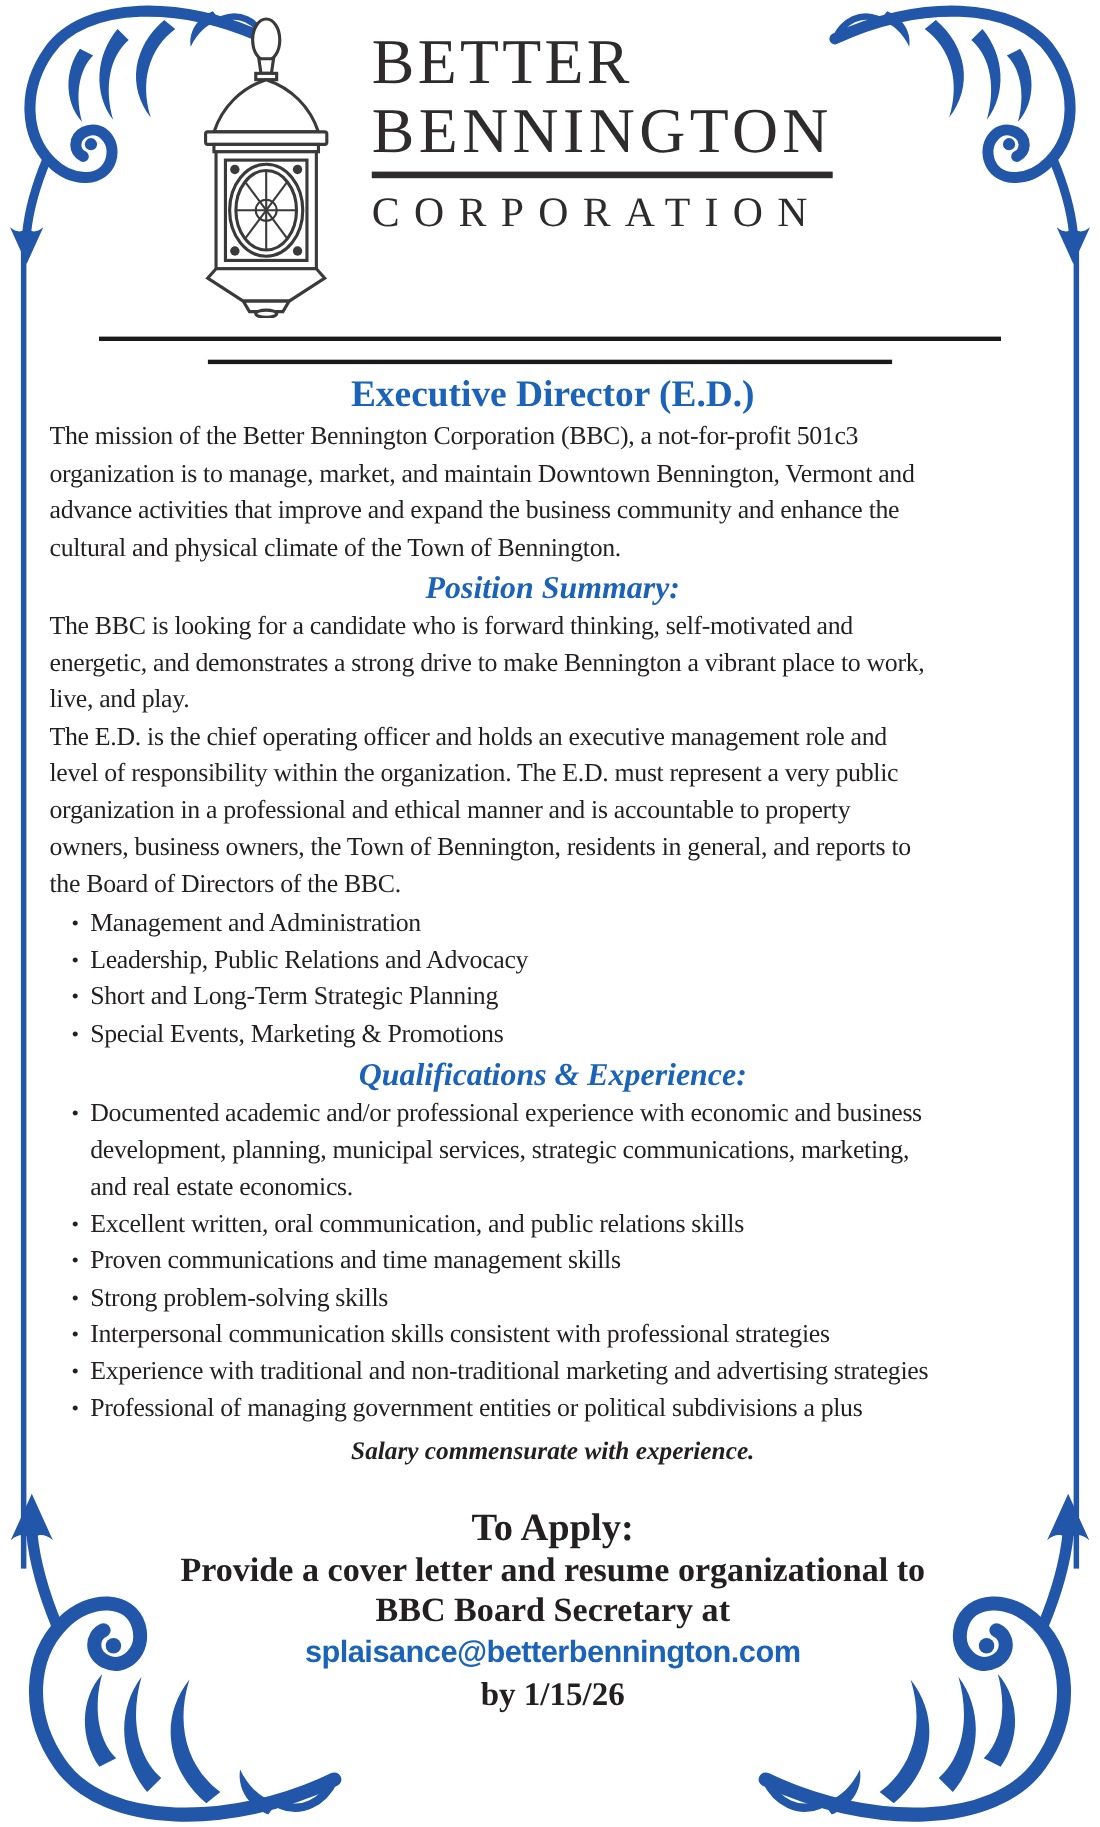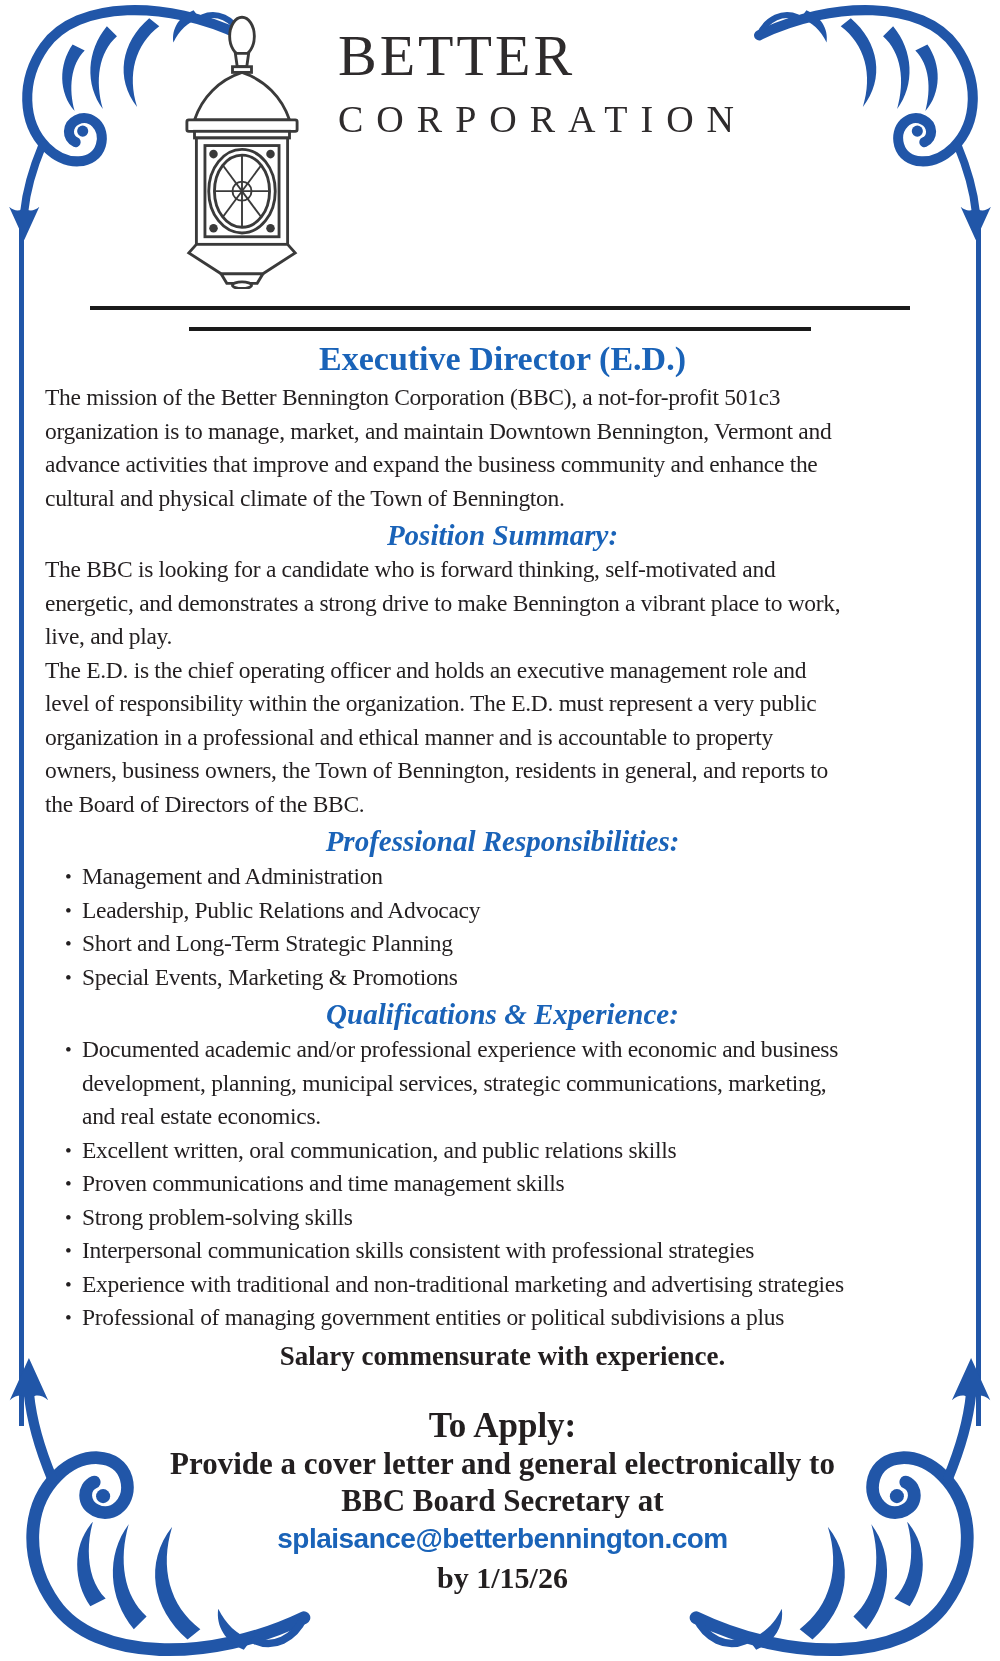--- a/index.html
+++ b/index.html
@@ -38,22 +38,22 @@
   .content{padding:0 40px 0 45px;font-size:23.5px;line-height:33.5px;letter-spacing:-0.3px;}
   .pre{white-space:pre-line;margin:0;}
   h1{font-size:34px;line-height:40px;margin:8px 0 2px;text-align:center;
      color:var(--blue);font-weight:bold;letter-spacing:0;}
   .intro{margin-top:2px;}
   h2{font-size:29px;line-height:33px;margin:4px 0 1px;text-align:center;
      color:var(--blue);font-weight:bold;font-style:italic;letter-spacing:0;}
   ul{list-style:none;margin:2px 0 0;padding:0 0 0 20px;}
   li{position:relative;padding-left:17px;white-space:pre-line;}
   li::before{content:"\2022";position:absolute;left:0;top:0;font-size:0.82em;}
-  .salary{margin:6px 0 0;font-size:27px;line-height:30px;font-weight:bold;
-          text-align:center;letter-spacing:0;}
+  .salary{margin:6px 0 0;font-size:23px;line-height:30px;font-weight:bold;
+          font-style:italic;text-align:center;letter-spacing:0;}
   .apply{margin-top:36px;text-align:center;font-weight:bold;letter-spacing:0;}
   .apply-heading{font-size:35px;line-height:38px;}
   .apply-line{font-size:31px;line-height:37px;}
   .apply-email{font-size:28px;line-height:40px;letter-spacing:-0.5px;
                color:var(--blue);font-family:"Liberation Sans", sans-serif;}
   .apply-deadline{font-size:30px;line-height:38px;text-align:center;}
 </style>
 </head>
 <body>
 
@@ -160,20 +160,21 @@
       </g>
       <g stroke="#3a3a3a" stroke-width="3" fill="#ffffff">
         <path d="M32,253 L128,253 L136,262 L102,284 L58,284 L24,262 Z"></path>
         <path d="M58,284 L102,284 L96,294 L64,294 Z"></path>
         <ellipse cx="80" cy="296" rx="10" ry="3.5"></ellipse>
       </g>
     </svg>
   </div>
   <div class="logo-text">
     <div class="logo-word1">BETTER</div>
+    <div><span class="logo-word2">BENNINGTON</span></div>
     <div class="logo-word3">CORPORATION</div>
   </div>
 </header>
 
 <div class="rule rule1"></div>
 <div class="rule rule2"></div>
 
 <main class="content">
   <h1>Executive Director (E.D.)</h1>
 
@@ -185,21 +186,20 @@
   <h2>Position Summary:</h2>
   <p class="pre">The BBC is looking for a candidate who is forward thinking, self-motivated and
 energetic, and demonstrates a strong drive to make Bennington a vibrant place to work,
 live, and play.</p>
   <p class="pre">The E.D. is the chief operating officer and holds an executive management role and
 level of responsibility within the organization. The E.D. must represent a very public
 organization in a professional and ethical manner and is accountable to property
 owners, business owners, the Town of Bennington, residents in general, and reports to
 the Board of Directors of the BBC.</p>
 
-  <h2>Professional Responsibilities:</h2>
   <ul>
     <li>Management and Administration</li>
     <li>Leadership, Public Relations and Advocacy</li>
     <li>Short and Long-Term Strategic Planning</li>
     <li>Special Events, Marketing &amp; Promotions</li>
   </ul>
 
   <h2>Qualifications &amp; Experience:</h2>
   <ul>
     <li>Documented academic and/or professional experience with economic and business
@@ -210,18 +210,18 @@
     <li>Strong problem-solving skills</li>
     <li>Interpersonal communication skills consistent with professional strategies</li>
     <li>Experience with traditional and non-traditional marketing and advertising strategies</li>
     <li>Professional of managing government entities or political subdivisions a plus</li>
   </ul>
 
   <p class="salary">Salary commensurate with experience.</p>
 
   <div class="apply">
     <div class="apply-heading">To Apply:</div>
-    <div class="apply-line">Provide a cover letter and general electronically to</div>
+    <div class="apply-line">Provide a cover letter and resume organizational to</div>
     <div class="apply-line">BBC Board Secretary at</div>
     <div class="apply-email">splaisance@betterbennington.com</div>
     <div class="apply-deadline">by 1/15/26</div>
   </div>
 </main>
 
 </body></html>

